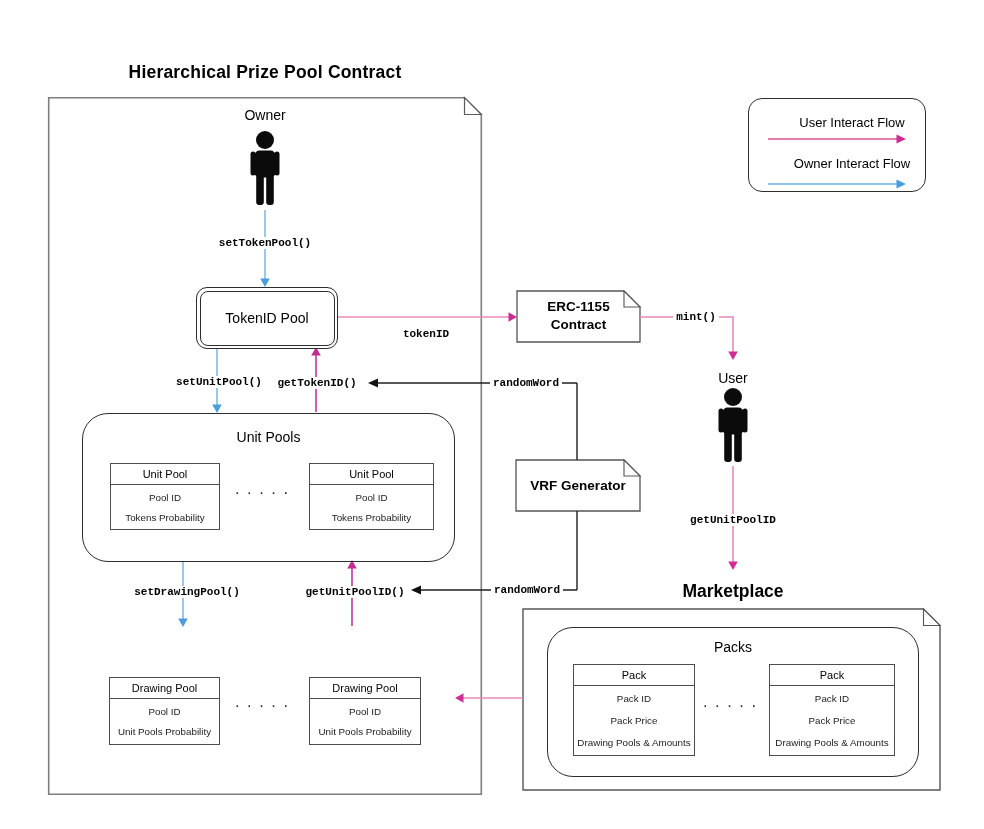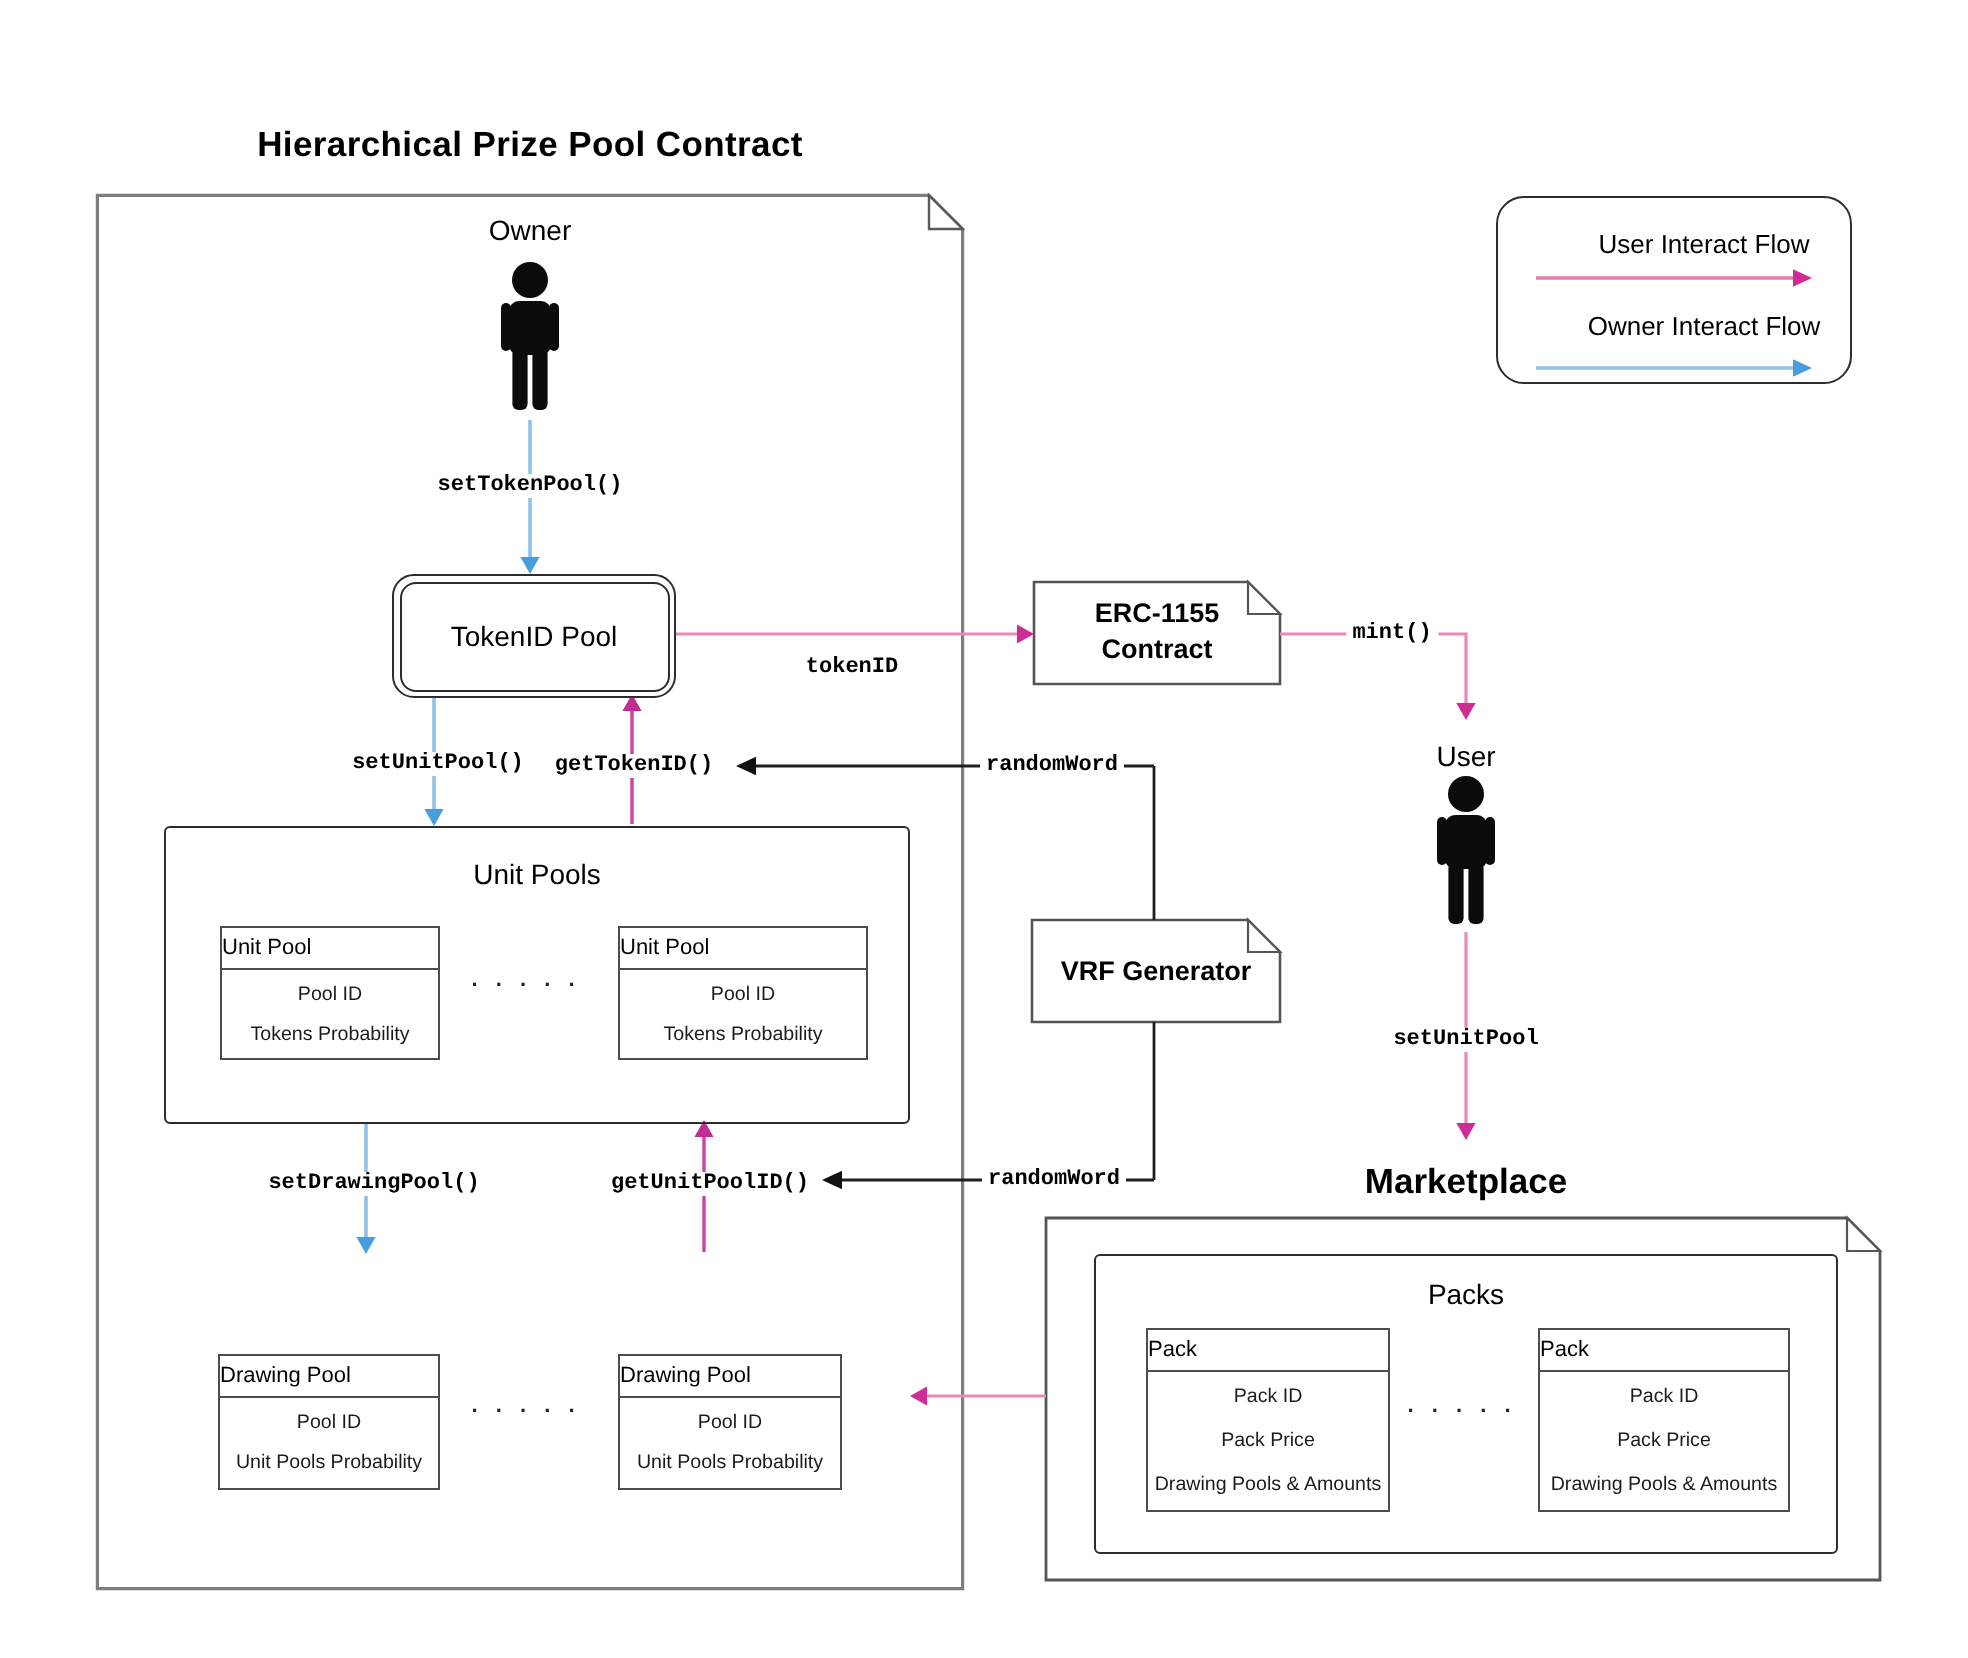--- a/index.html
+++ b/index.html
@@ -7,28 +7,28 @@
             font-family:"Liberation Sans", sans-serif; color:#000; overflow:hidden; }
   .layer { position:absolute; left:0; top:0; }
   .abs { position:absolute; }
   .ctr { position:absolute; transform:translate(-50%,-50%); white-space:nowrap; }
   .title { font-weight:bold; font-size:17.5px; text-align:center; letter-spacing:.2px; }
   .big { font-weight:bold; font-size:17.5px; }
   .mono { font-family:"Liberation Mono", monospace; font-weight:700; font-size:11px;
           background:#fff; padding:0 3px; }
   .nodeLabel { font-size:14px; }
   .boldLabel { font-weight:bold; font-size:13.5px; text-align:center; line-height:1.35; }
-  .round { position:absolute; border:1.4px solid #2d2d2d; border-radius:3px; background:transparent; }
+  .round { position:absolute; border:1.4px solid #2d2d2d; border-radius:26px; background:transparent; }
   .groupTitle { position:absolute; left:0; width:100%; text-align:center; font-size:14px; }
   .dbox { position:absolute; border:1.5px solid #2d2d2d; border-radius:11px;
           display:flex; align-items:center; justify-content:center; background:#fff; }
   .dbox::after { content:""; position:absolute; inset:2.5px; border:1.2px solid #2d2d2d; border-radius:8px; }
   .mini-table { position:absolute; border:1.2px solid #4d4d4d; background:#fff;
                 display:flex; flex-direction:column; }
-  .mini-table .th { border-bottom:1.2px solid #4d4d4d; font-size:11px;
+  .mini-table .th { border-bottom:1.2px solid #4d4d4d; text-align:center; font-size:11px;
                     height:20px; line-height:20px; flex:0 0 auto; }
   .mini-table .tb { flex:1; display:flex; flex-direction:column; justify-content:space-around;
                     text-align:center; font-size:9.8px; padding:2px 1px; color:#1b1b1b; }
   .dots { position:absolute; transform:translate(-50%,-50%); font-weight:bold;
           letter-spacing:3px; font-size:11px; color:#222; }
   .legendText { font-size:13px;margin-left:16px; }
 </style>
 </head>
 <body>
 
@@ -141,21 +141,21 @@
   </svg>
 
   <div class="abs title" style="left:48px; top:62px; width:434px;">Hierarchical Prize Pool Contract</div>
 
   <div class="ctr nodeLabel" style="left:265px; top:115px;">Owner</div>
   <div class="ctr nodeLabel" style="left:733px; top:378px;">User</div>
 
   <div class="ctr mono" style="left:265px; top:243px;">setTokenPool()</div>
   <div class="ctr mono" style="left:426px; top:334px;">tokenID</div>
   <div class="ctr mono" style="left:696px; top:317px;">mint()</div>
-  <div class="ctr mono" style="left:733px; top:520px;">setUnitPool</div>
+  <div class="ctr mono" style="left:733px; top:520px;">getUnitPoolID</div>
   <div class="ctr mono" style="left:219px; top:382px;">setUnitPool()</div>
   <div class="ctr mono" style="left:317px; top:383px;">getTokenID()</div>
   <div class="ctr mono" style="left:526px; top:383px;">randomWord</div>
   <div class="ctr mono" style="left:527px; top:590px;">randomWord</div>
   <div class="ctr mono" style="left:187px; top:592px;">setDrawingPool()</div>
   <div class="ctr mono" style="left:355px; top:592px;">getUnitPoolID()</div>
 
   <div class="dbox" style="left:196px; top:287px; width:140px; height:60px;">
     <span class="nodeLabel">TokenID Pool</span>
   </div>

